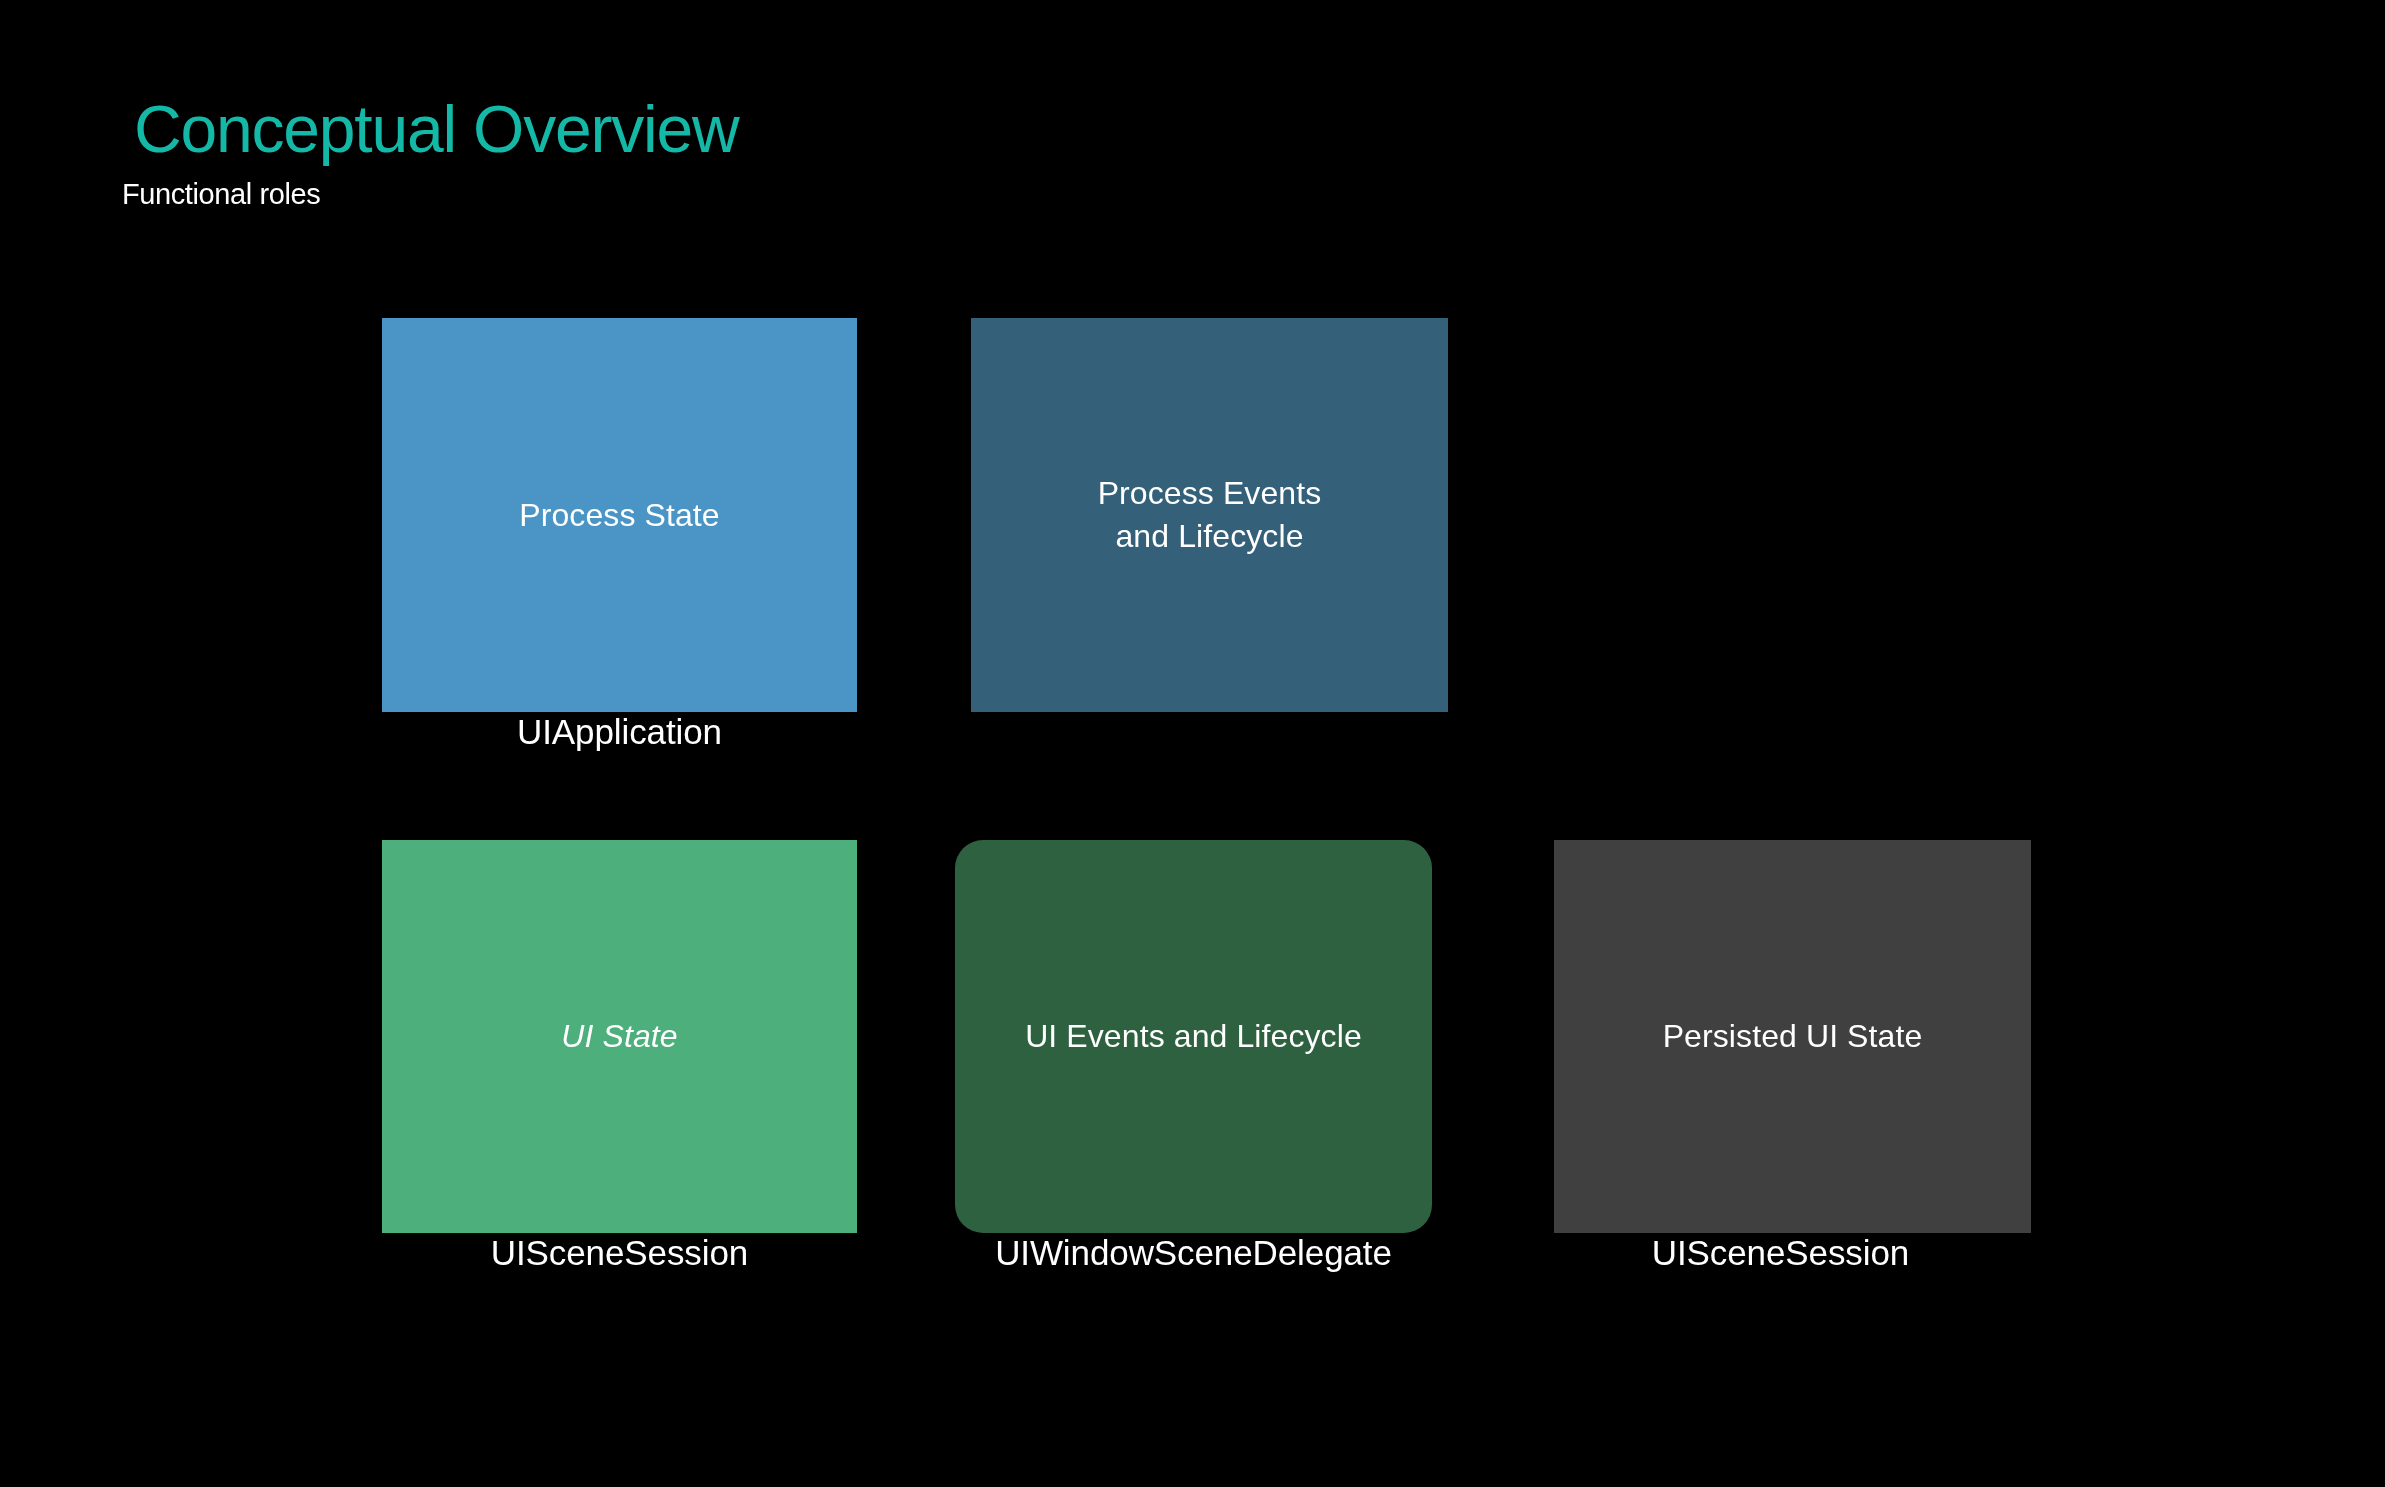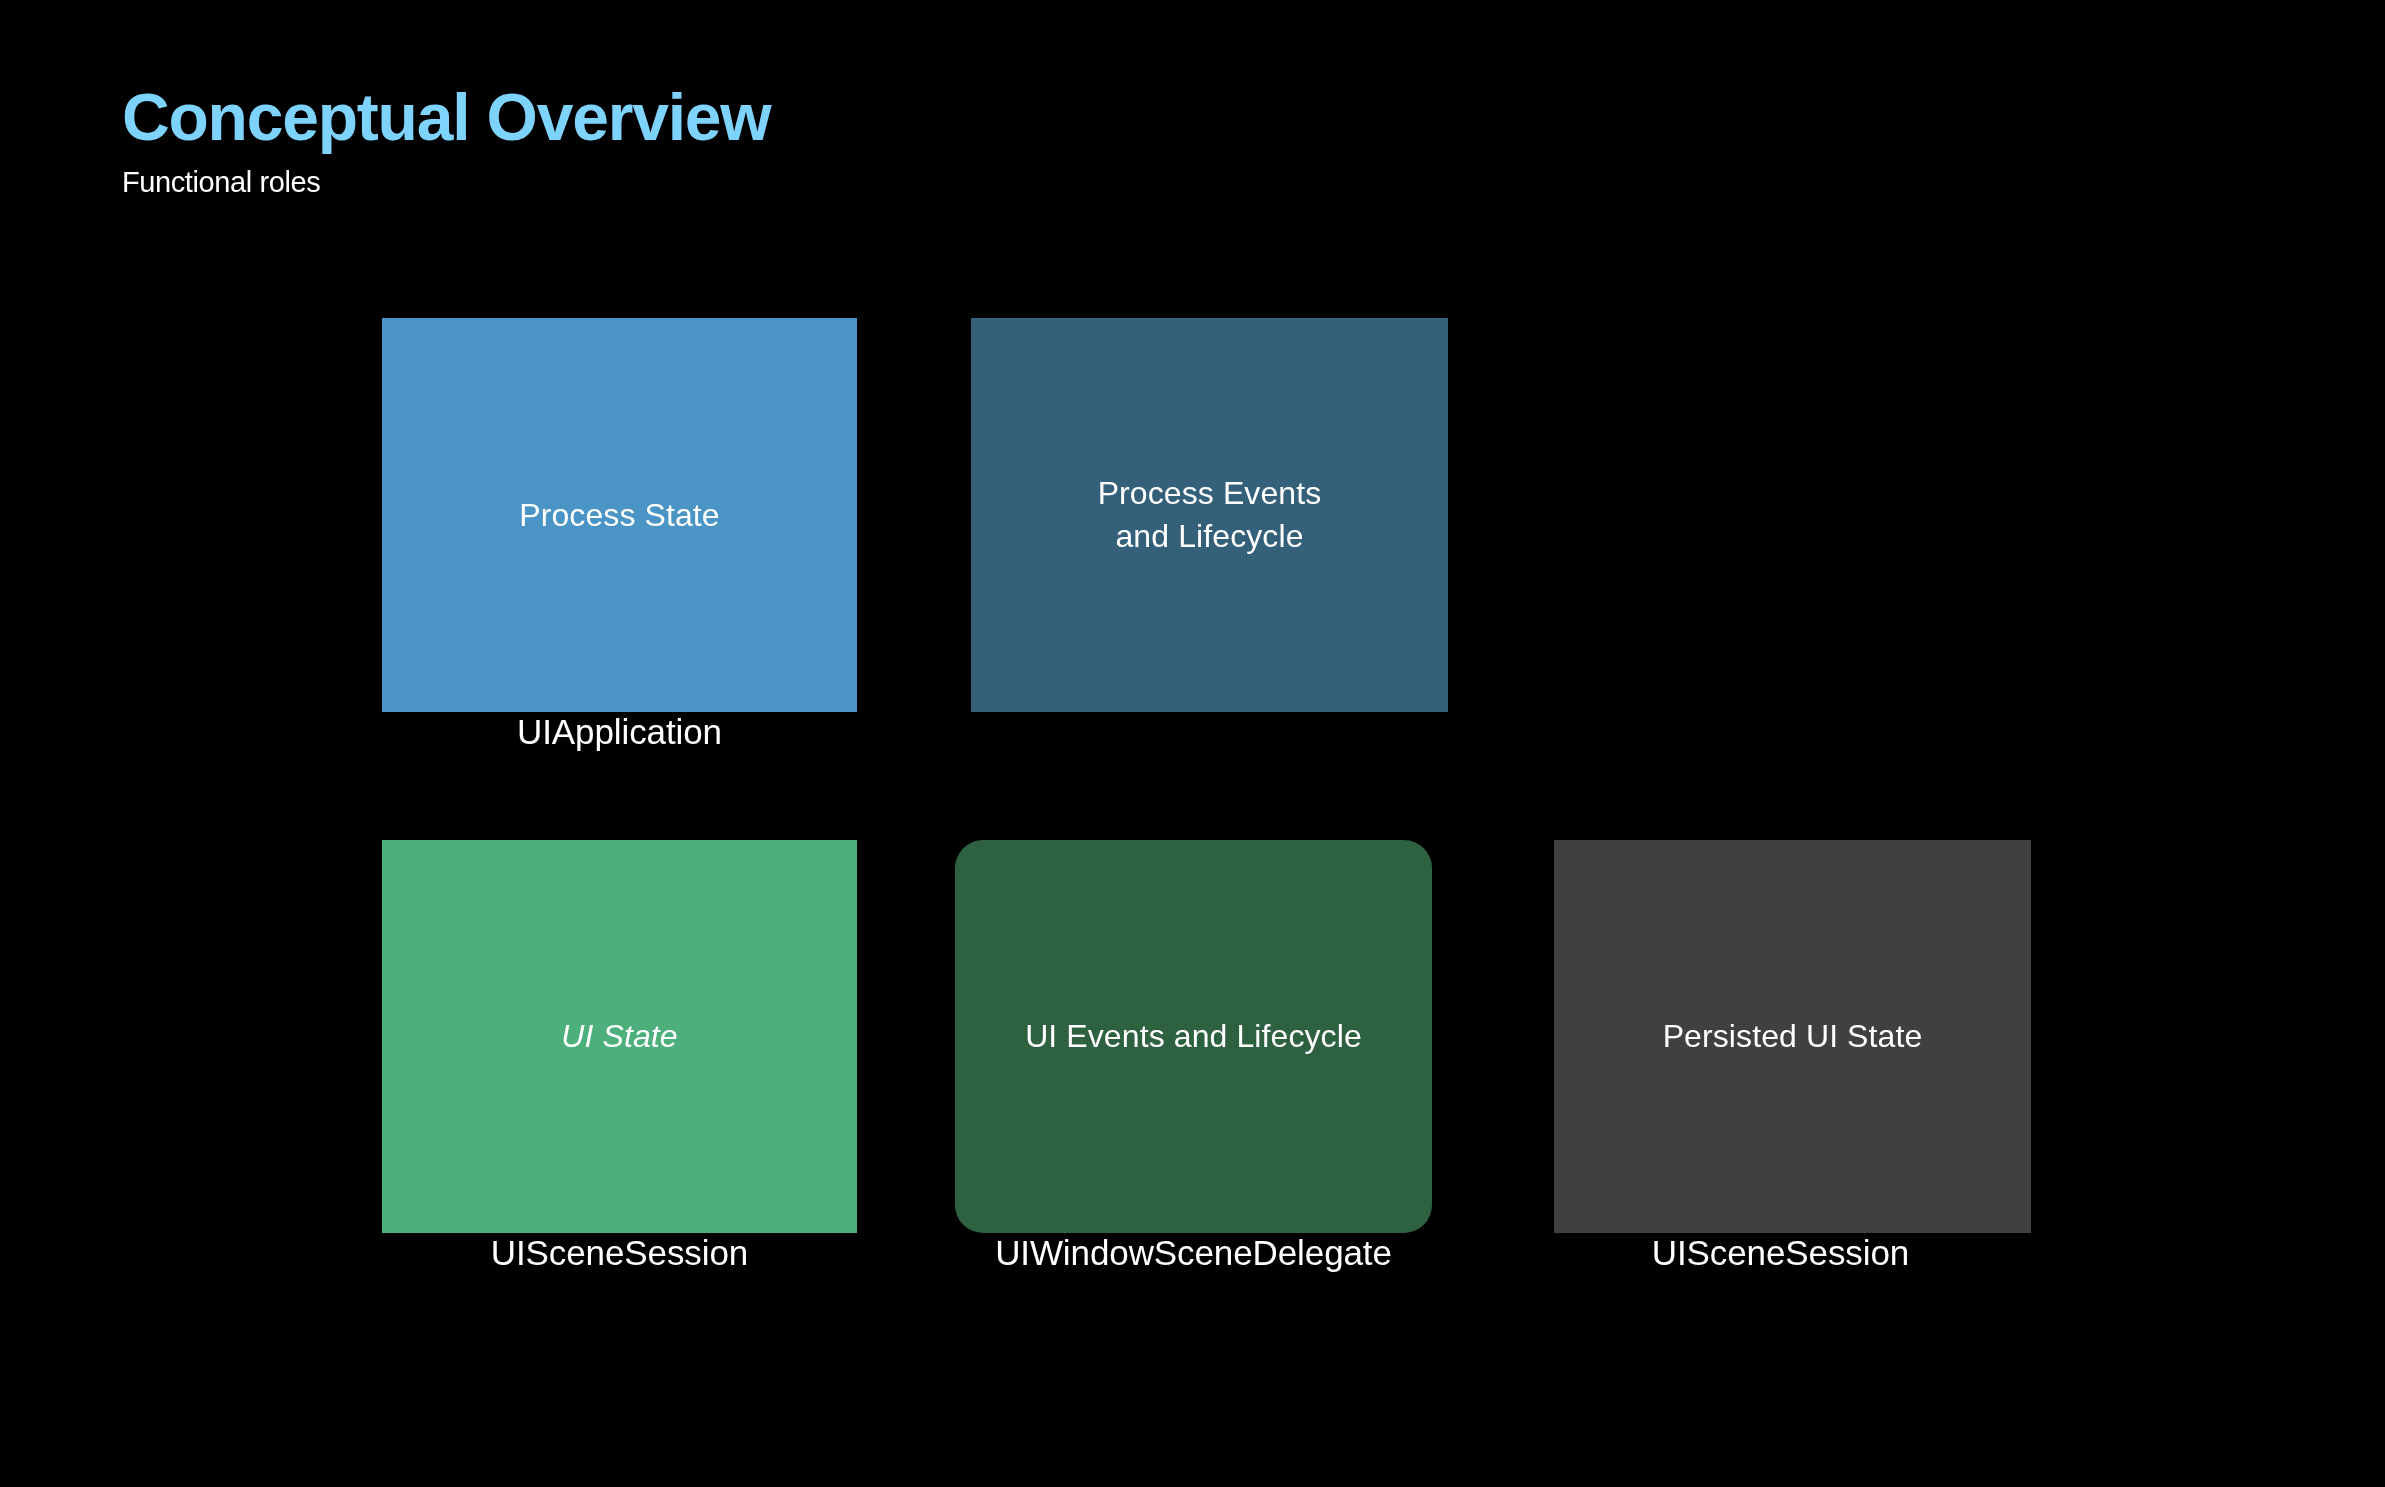--- a/index.html
+++ b/index.html
@@ -22,25 +22,25 @@
   }
 
   
   .header {
     position: absolute;
     left: 122px;
     top: 82px;
   }
   .slide-title {
     font-size: 66px;
-    font-weight: 700;
-    color: #7dd3fc;
+    font-weight: 400;
+    color: #14b8a6;
     letter-spacing: -1.2px;
     line-height: 1.08;
-    margin: 0;
+    margin: 12px;
     white-space: nowrap;
   }
   .slide-subtitle {
     font-size: 29px;
     font-weight: 400;
     color: #ffffff;
     letter-spacing: -0.4px;
     line-height: 1.1;
     margin: 14px 0 0 0;
     white-space: nowrap;

